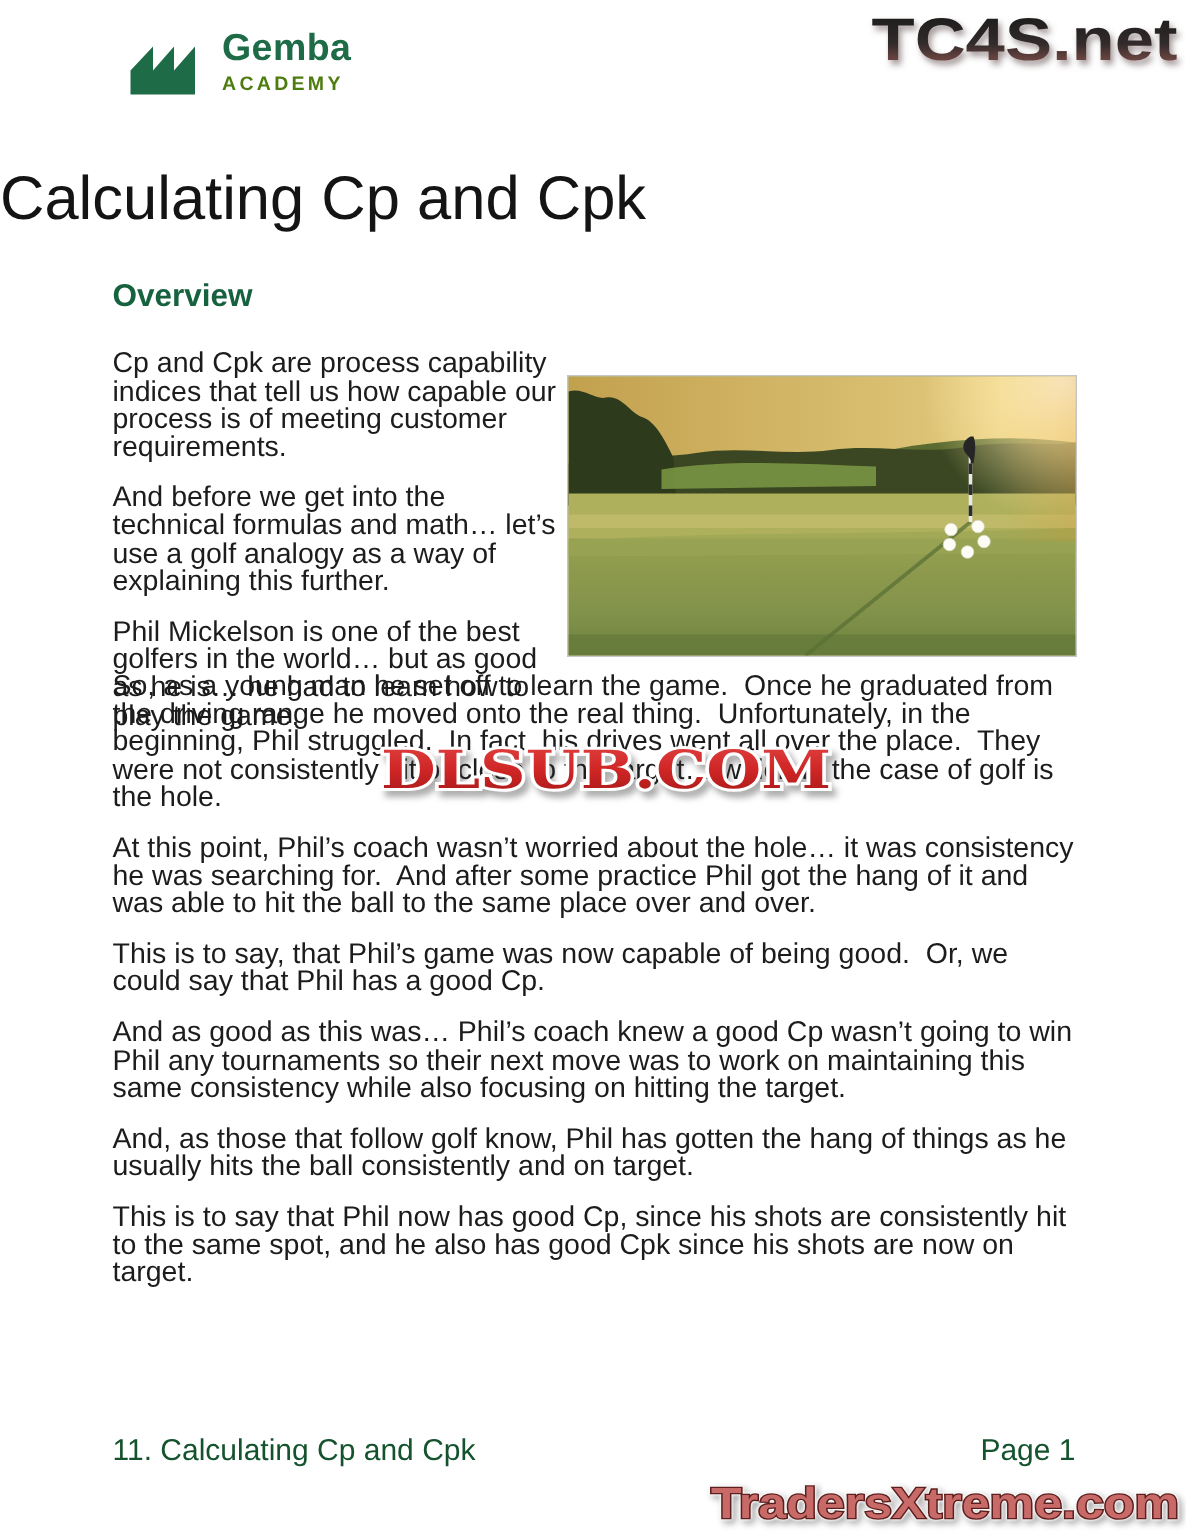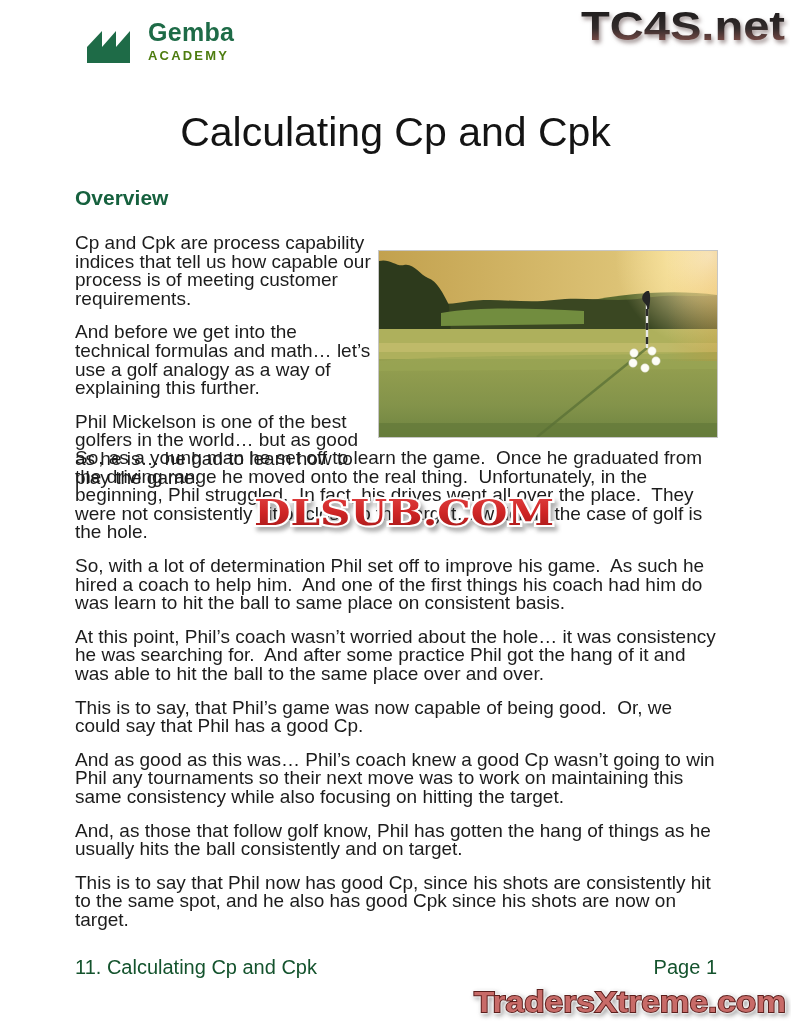--- a/index.html
+++ b/index.html
@@ -16,21 +16,21 @@
   .logo-name { font-size:25px; font-weight:bold; color:#1e6b47; line-height:1; letter-spacing:0.3px; }
   .logo-sub  { font-size:13px; font-weight:bold; color:#4d7c0f; letter-spacing:2.2px; margin-top:3px; }
 
   
   .wm-top { position:absolute; top:2px; right:1px; }
   .wm-dlsub { position:absolute; left:246px; top:484px; }
   .wm-traders { position:absolute; left:469px; top:983px; }
 
   
   .title {
-    position:absolute; top:100px; left:0; width:100%; text-align:center;
+    position:absolute; top:100px; left:0; width:100%; text-align:left;
     font-size:41px; font-weight:400; color:#141414; margin:0; line-height:64px;
   }
   .overview {
     position:absolute; top:186px; left:75px; margin:0;
     font-size:21px; font-weight:bold; color:#16613e;
   }
 
   
   .col-left { position:absolute; top:234px; left:75px; width:300px; }
   .col-left p, .full-text p {
@@ -150,21 +150,20 @@
         <circle cx="273" cy="100" r="4.2"></circle>
         <circle cx="277" cy="110" r="4.2"></circle>
         <circle cx="266" cy="117" r="4.2"></circle>
         <circle cx="254" cy="112" r="4.2"></circle>
       </g>
     </svg>
   </div>
 
   <div class="full-text">
     <p>So, as a young man he set off to learn the game.  Once he graduated from the driving range he moved onto the real thing.  Unfortunately, in the beginning, Phil struggled.  In fact, his drives went all over the place.  They were not consistently hit or close to the target… which in the case of golf is the hole.</p>
-    <p>So, with a lot of determination Phil set off to improve his game.  As such he hired a coach to help him.  And one of the first things his coach had him do was learn to hit the ball to same place on consistent basis.</p>
     <p>At this point, Phil’s coach wasn’t worried about the hole… it was consistency he was searching for.  And after some practice Phil got the hang of it and was able to hit the ball to the same place over and over.</p>
     <p>This is to say, that Phil’s game was now capable of being good.  Or, we could say that Phil has a good Cp.</p>
     <p>And as good as this was… Phil’s coach knew a good Cp wasn’t going to win Phil any tournaments so their next move was to work on maintaining this same consistency while also focusing on hitting the target.</p>
     <p>And, as those that follow golf know, Phil has gotten the hang of things as he usually hits the ball consistently and on target.</p>
     <p>This is to say that Phil now has good Cp, since his shots are consistently hit to the same spot, and he also has good Cpk since his shots are now on target.</p>
   </div>
 
   <div class="wm-dlsub">
     <svg width="316" height="54" viewBox="0 0 316 54">
       <defs>

